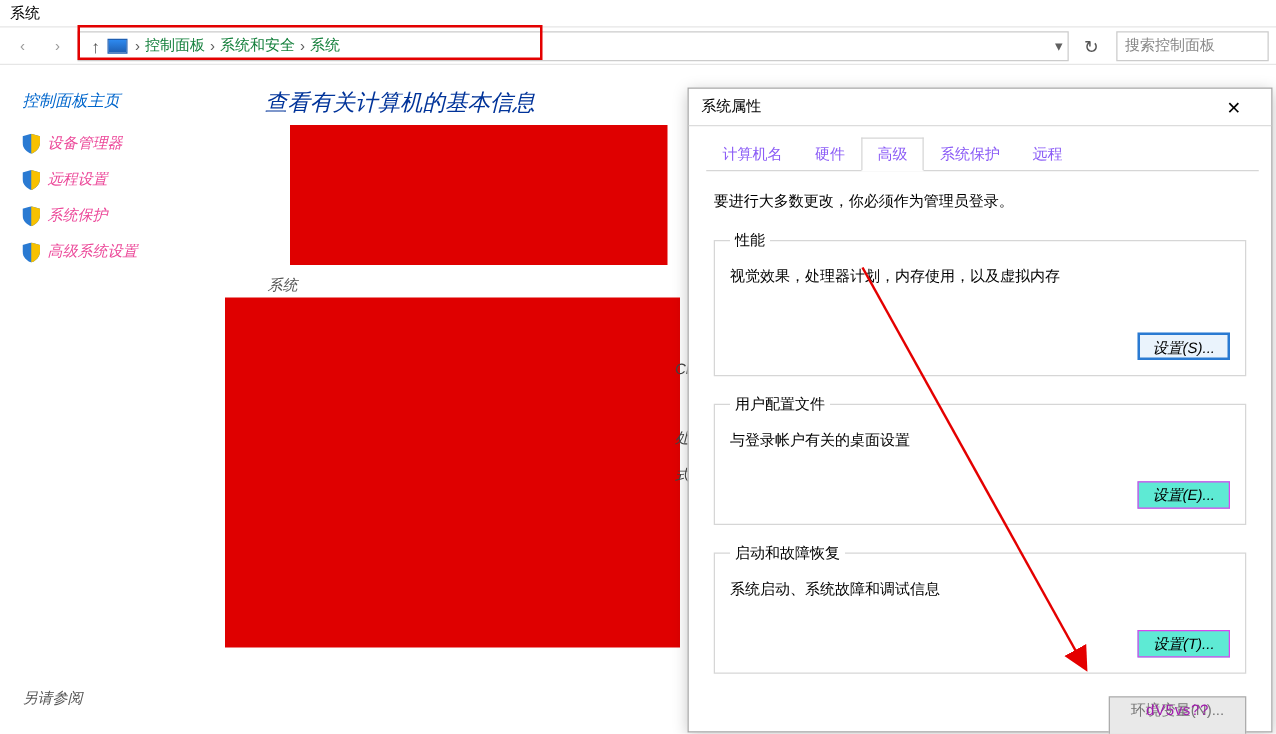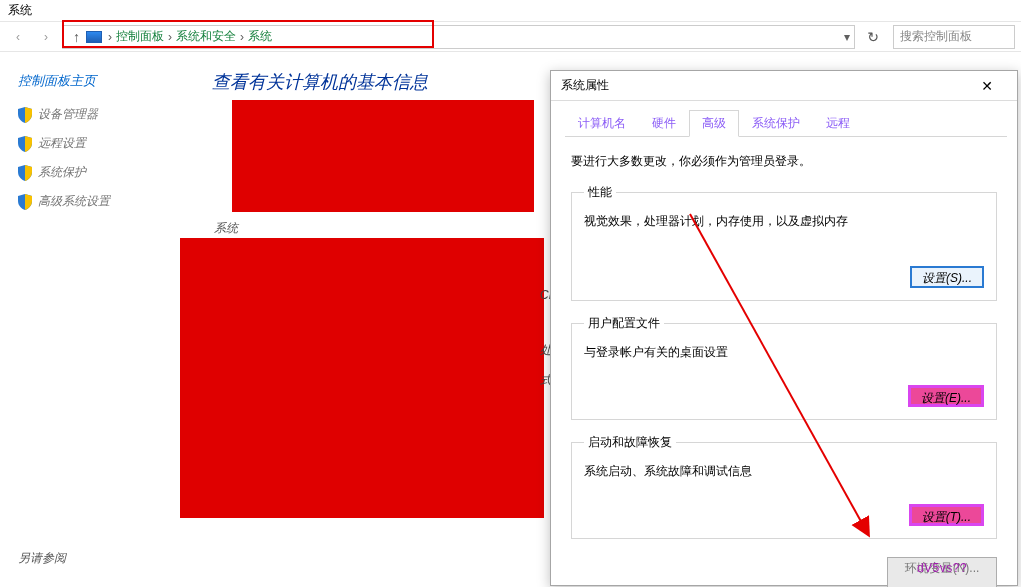--- a/index.html
+++ b/index.html
@@ -101,21 +101,21 @@
     width:198px;
     padding:20px 0 0 18px;
   }
   .side .home { font-size:13px; color:#0066cc; margin-bottom:16px; display:block; }
   .side .link-row { display:flex; align-items:center; gap:6px; margin-bottom:12px; cursor:pointer; }
   .shield-icon {
     width:14px; height:16px;
     display:inline-block;
   }
   .shield-icon svg { display:block; }
-  .side .link-row span.txt { color:#737373; font-size:12px;text-align:center; }
+  .side .link-row span.txt { color:#ec4899; font-size:12px;text-align:center; }
   .see-also { margin-top:340px; font-size:12px; color:#555; }
 
   .content {
     flex:1;
     padding:18px 0 0 14px;
     position:relative;
   }
   .content h1 {
     font-size:18px; font-weight:400;
     color:#003399;
@@ -188,22 +188,22 @@
   }
   legend { padding:0 4px; font-size:12px; }
   fieldset .desc { margin:2px 0 10px 0; }
   .btn-row { text-align:right;font-style:italic; }
   .btn {
     display:inline-block;
     min-width:74px;
     height:22px;
     line-height:20px;
     text-align:center;
-    border:3px solid #d946ef;
-    background:#ec4899;
+    border:1px solid #d946ef;
+    background:#5eead4;
     font-size:12px;
     padding:0 10px;
     cursor:pointer;
   }
   .btn.primary {
     border:2px solid #2a7ad2;
     background:#eaf3fc;
   }
   .env-row {
     text-align:right;

